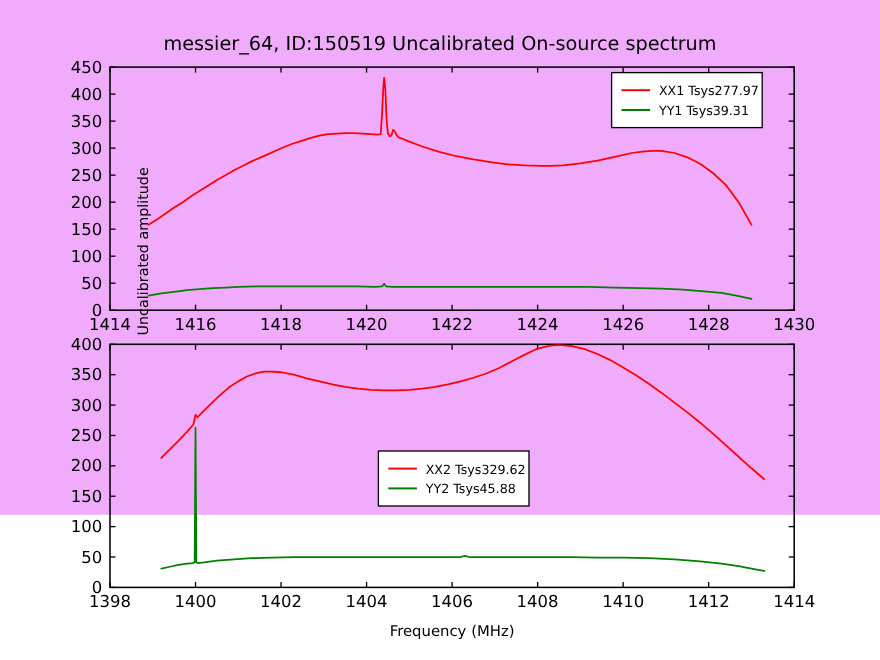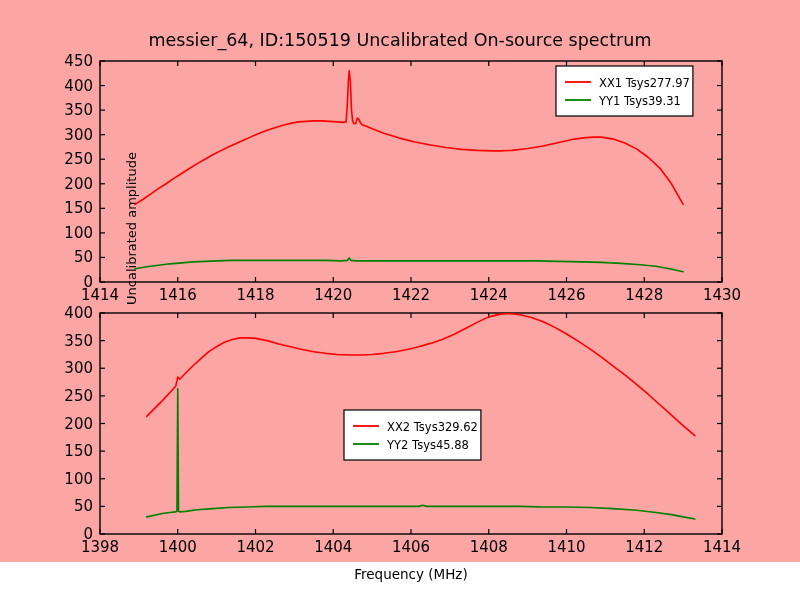--- a/index.html
+++ b/index.html
@@ -9,22 +9,22 @@
   }
   body {
     width: 800px;
     height: 600px;
     font-family: "DejaVu Sans", sans-serif;
     overflow: hidden;
   }
   #figure {
     position: relative;
     width: 800px;
-    height: 562px;
-    background: #fca5a5;
+    height: 468px;
+    background: #f0abfc;
   }
   .fig-title {
     position: absolute;
     left: 0;
     top: 30px;
     width: 800px;
     text-align: center;
     font-size: 17.5px;
     color: #000000;
     font-family: "DejaVu Sans", sans-serif;

